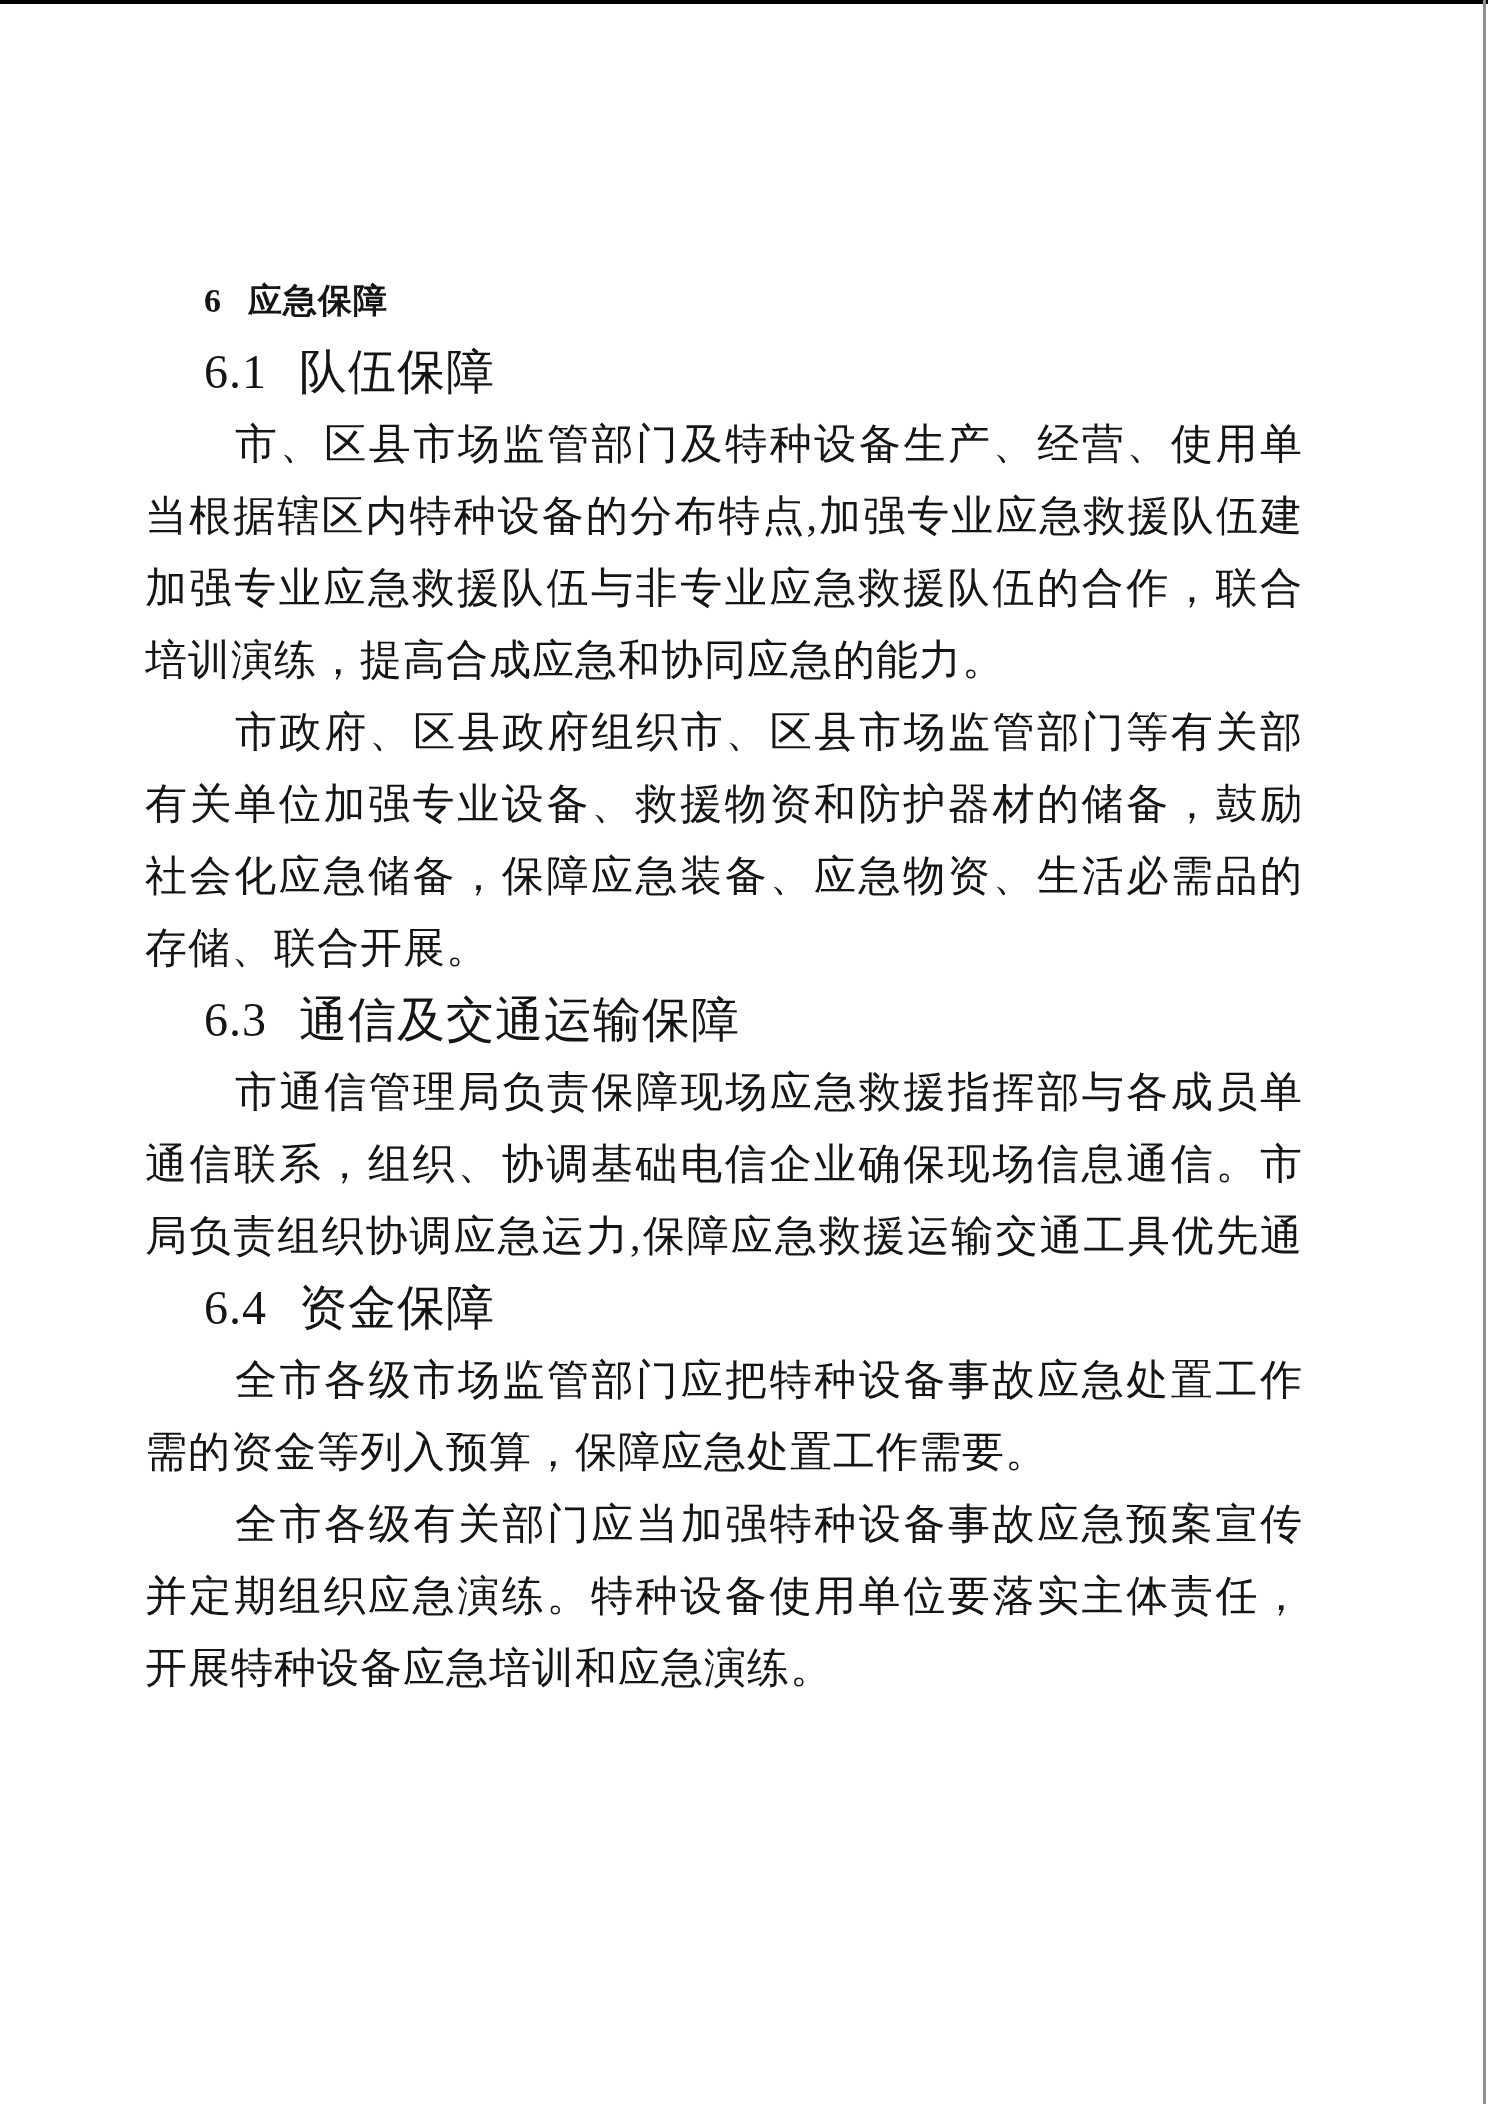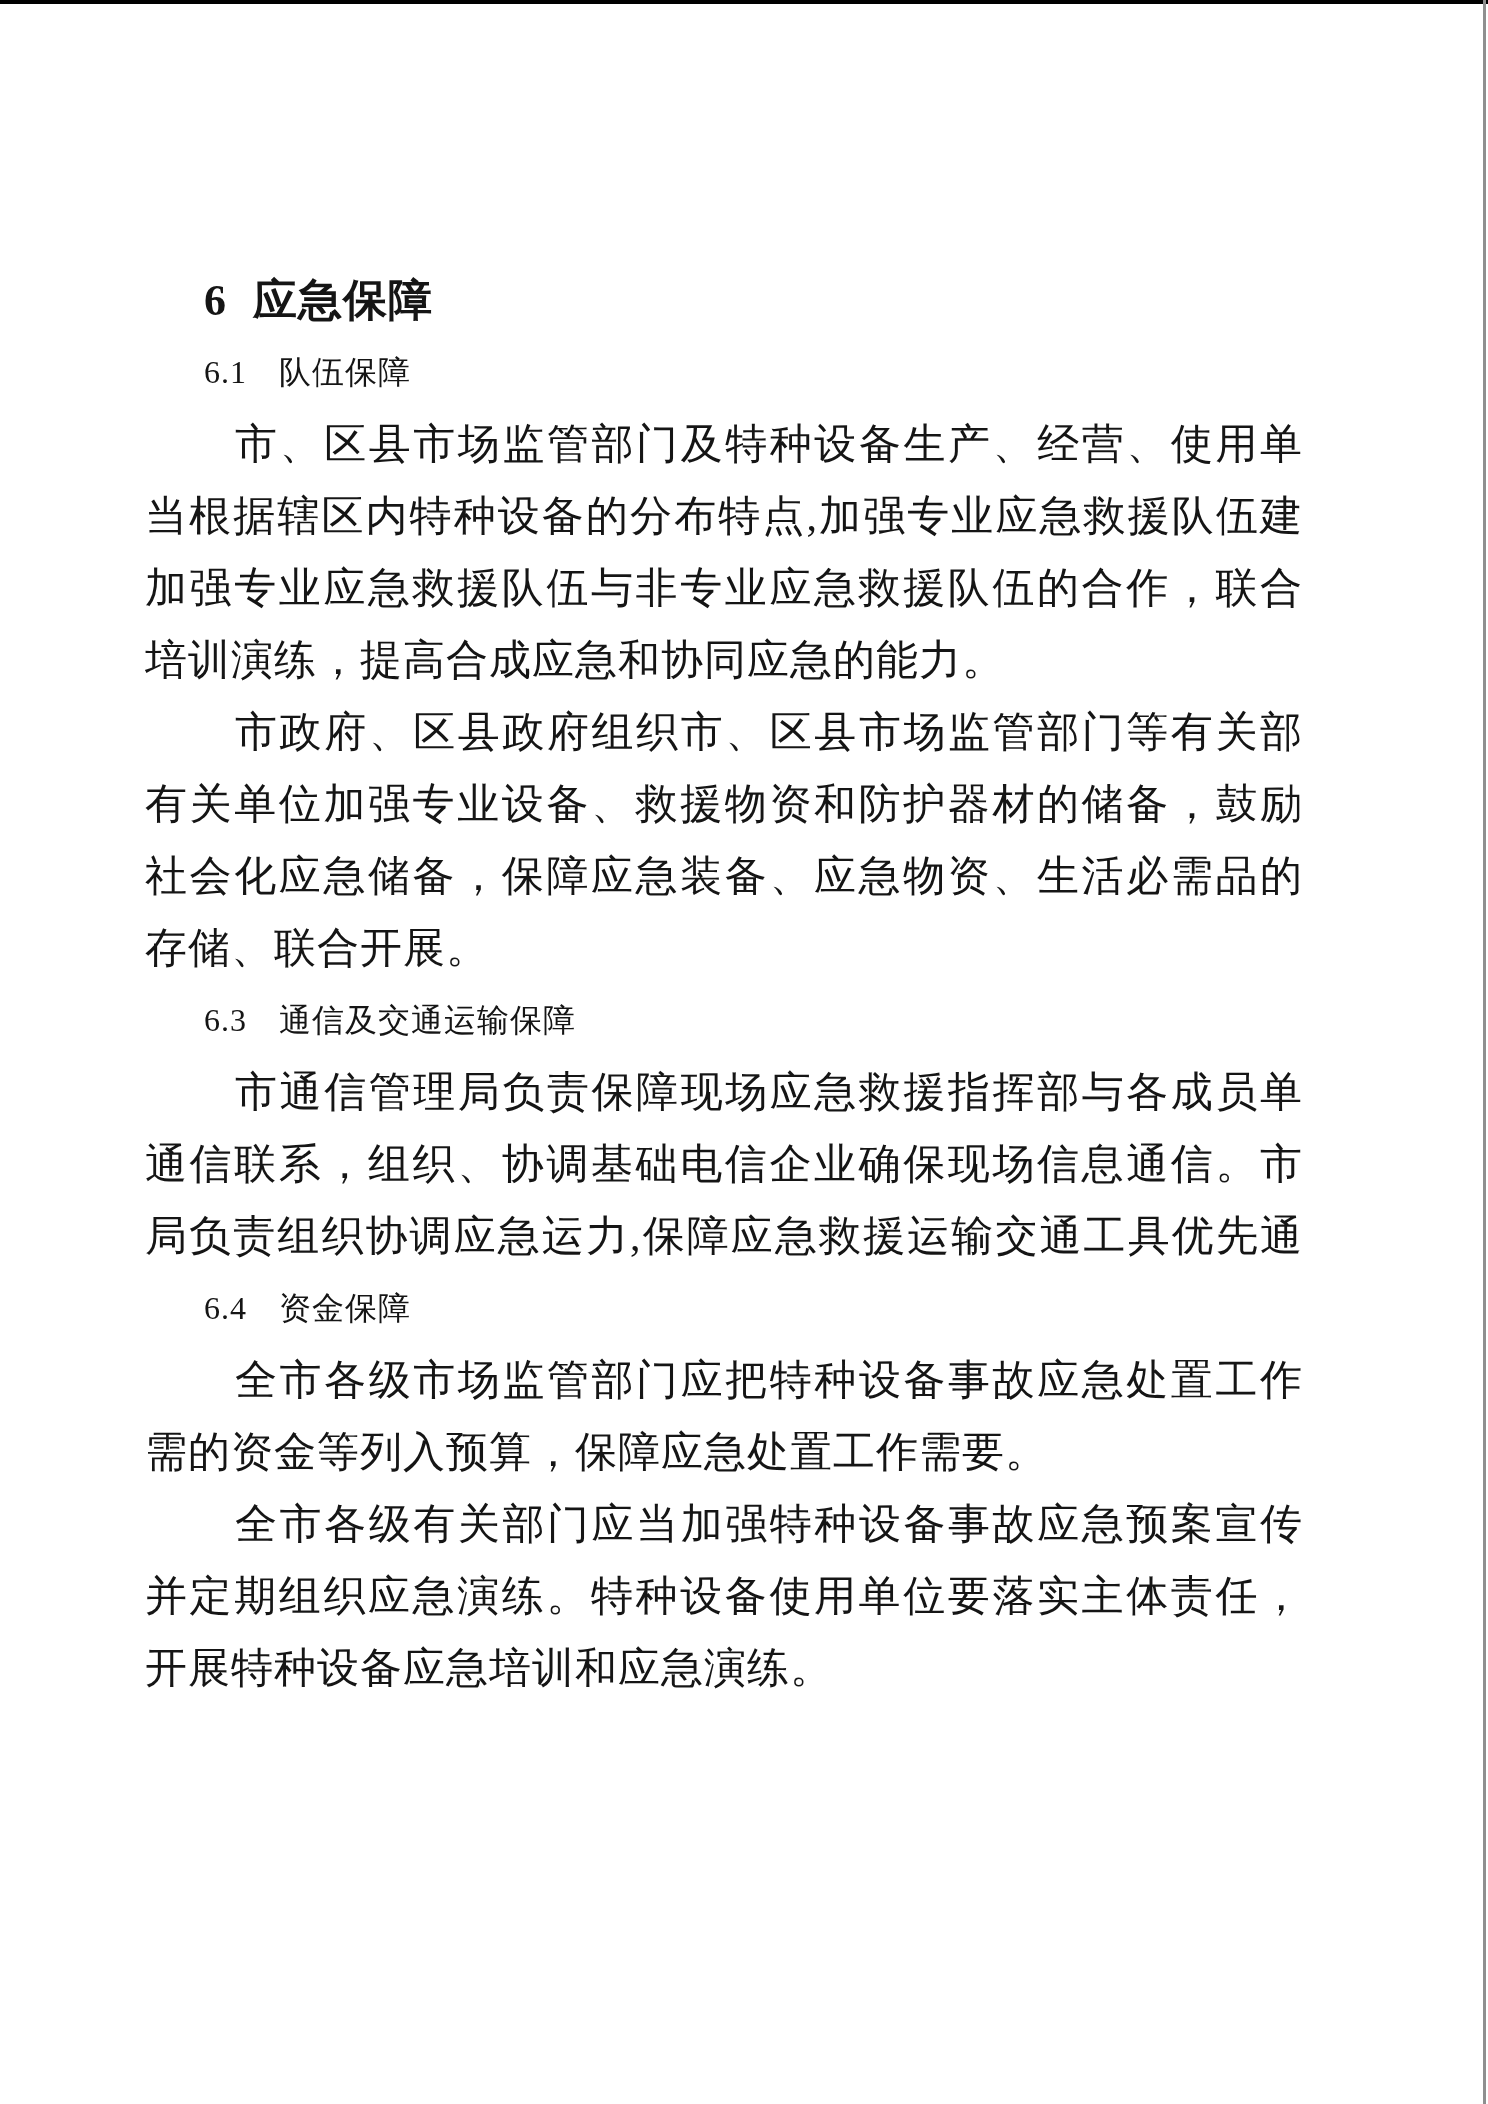--- a/index.html
+++ b/index.html
@@ -50,32 +50,32 @@
     text-align: justify;
     text-align-last: justify;
   }
   .line.short {
     text-align: center;
     text-align-last: left;
     white-space: nowrap;
   }
   .indent { text-indent: 90px; }
   
-  .h1 { font-size: 44px; }
+  .h1 { font-size: 34px; }
   .h1 .hnum {
     padding-left: 59px;
     margin-right: 26px;
     font-weight: 700;
   }
   .h1 .htitle {
     font-family: "Liberation Sans", "DejaVu Sans", sans-serif;
     font-weight: 700;
   }
   
-  .h2 { font-size: 32px; }
+  .h2 { font-size: 48px; }
   .h2 .hnum {
     padding-left: 59px;
     margin-right: 32px;
   }
   .footer {
     position: absolute;
     left: 145px;
     top: 1852px;
     height: 72px;
     line-height: 72px;

